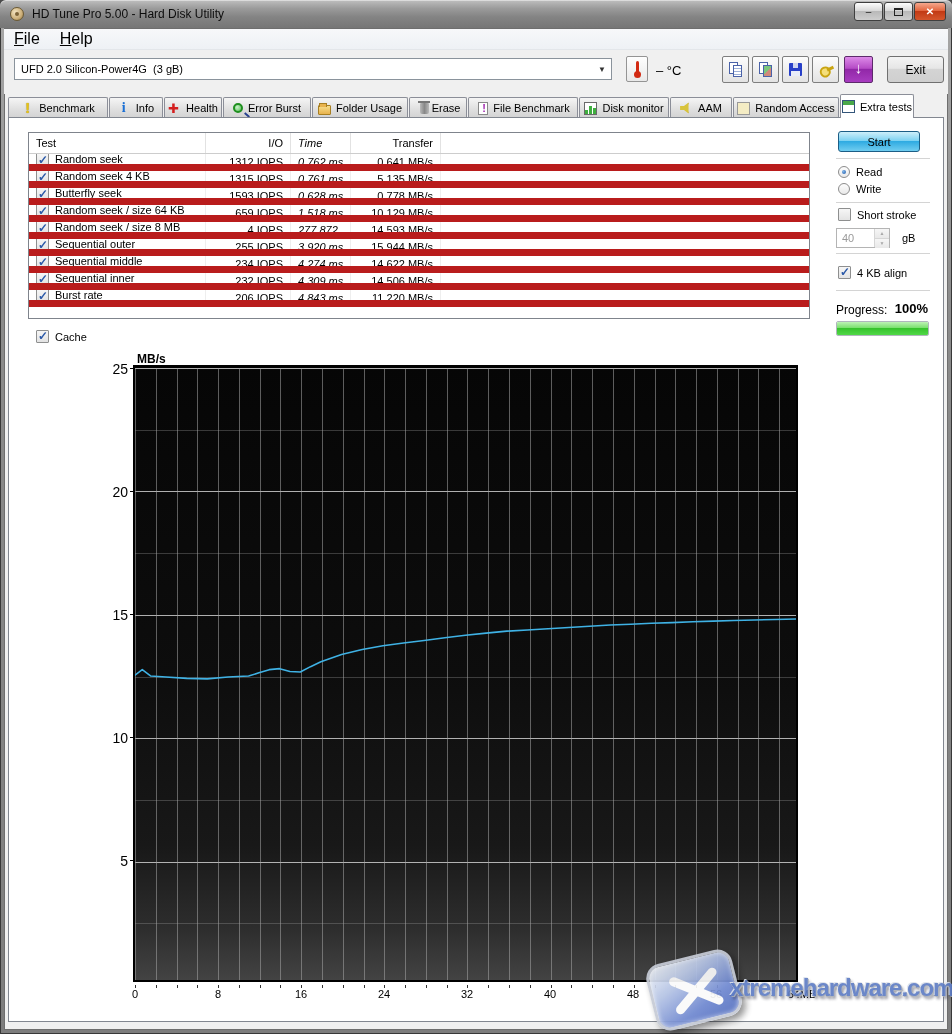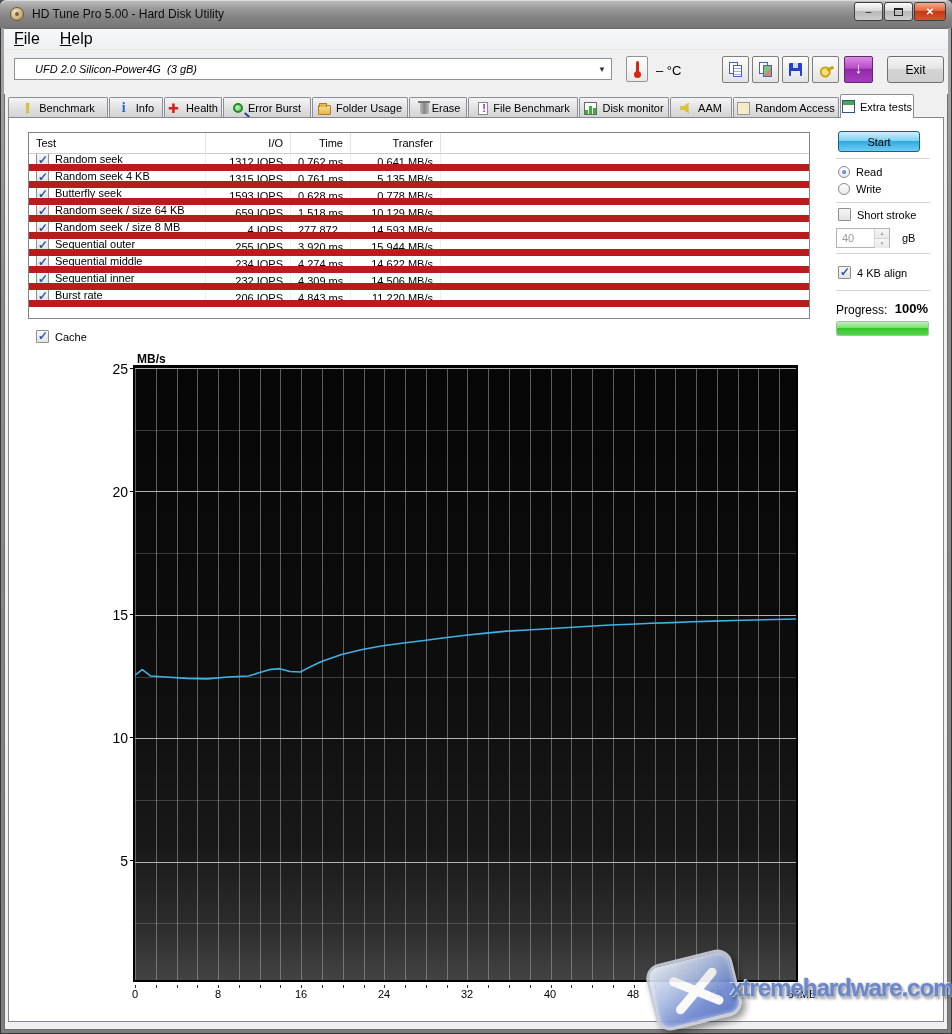--- a/index.html
+++ b/index.html
@@ -27,21 +27,21 @@
   .client { position:absolute; left:4px; right:4px; top:28px; bottom:4px; background:#f0f0f0; border:1px solid #6e6e6e; }
 
   .menubar { position:absolute; left:4px; right:4px; top:29px; height:21px;
              background:linear-gradient(180deg,#f7f8fa,#eef1f5); border-bottom:1px solid #e3e6ea; display:flex; align-items:center; }
   .menu-item { display:inline-block; padding:3px 10px; font-size:16px; }
   .menu-item::first-letter { text-decoration:underline; }
 
   .toolbar { position:absolute; left:4px; right:4px; top:50px; height:44px; background:#f0f0f0; }
 
   .combo { position:absolute; left:10px; top:8px; width:598px; height:22px; background:#fff; border:1px solid #8a939c; display:flex; align-items:center; }
-  .combo .val { padding-left:20px; white-space:pre; flex:1;font-style:italic; }
+  .combo .val { padding-left:6px; white-space:pre; flex:1; }
   .combo .arrow { width:18px; text-align:center; font-size:8px; color:#333; }
 
   .thermo-btn { position:absolute; left:622px; top:6px; width:22px; height:26px; border:1px solid #949494; border-radius:2px;
                 background:linear-gradient(180deg,#fefefe,#e9e9e9); }
   .thermo-glyph { position:absolute; left:9px; top:4px; width:3px; height:13px; background:#d22a12; border-radius:2px; }
   .thermo-glyph::after { content:""; position:absolute; left:-2px; bottom:-4px; width:7px; height:7px; background:#d22a12; border-radius:50%; }
   .temp-label { position:absolute; left:652px; top:13px; font-size:13px; }
 
   .tbtn { position:absolute; top:6px; width:27px; height:27px; border:1px solid #7e7e7e; border-radius:2px;
           background:linear-gradient(180deg,#fcfcfc,#e3e3e3); }
@@ -94,21 +94,21 @@
   .panel { position:absolute; left:8px; top:117px; width:936px; height:905px; background:#fff; border:1px solid #828790; }
 
   
   .rtable { position:absolute; left:28px; top:132px; width:782px; height:187px; border:1px solid #7f848c; background:#fff; }
   .thead { display:flex; height:21px; line-height:21px; border-bottom:1px solid #cdcdcd; }
   .th { border-right:1px solid #e2e2e2; padding:0 7px; }
   .trow { display:flex; height:17px; line-height:17px; border-bottom:7px solid #b91c1c; }
   .tc { border-right:1px solid #eeeeee; padding:0 7px; overflow:hidden; white-space:nowrap; }
   .c-test { width:177px; text-align:left; display:flex; align-items:center; gap:6px; }
   .c-io { width:85px; text-align:right; }
-  .c-time { width:60px; text-align:right; }
+  .c-time { width:60px; text-align:left;font-style:italic; }
   .c-transfer { width:90px; text-align:right; }
   .c-fill { flex:1; border-right:none; }
 
   .cb { position:relative; width:13px; height:13px; flex:none; display:inline-block; border:1px solid #8e8f8f; border-radius:1px;
         background:linear-gradient(180deg,#f6f6f6,#e3e3e3); vertical-align:middle; }
   .cb.checked::after { content:"✓"; position:absolute; left:1px; top:-2px; font-size:12px; font-weight:bold; color:#2b59a8; }
 
   .radio { position:relative; width:12px; height:12px; flex:none; display:inline-block; border:1px solid #8c8c8c; border-radius:50%;
            background:linear-gradient(180deg,#fdfdfd,#e9e9e9); vertical-align:middle; }
   .radio.selected::after { content:""; position:absolute; left:3px; top:3px; width:4px; height:4px; border-radius:50%;

